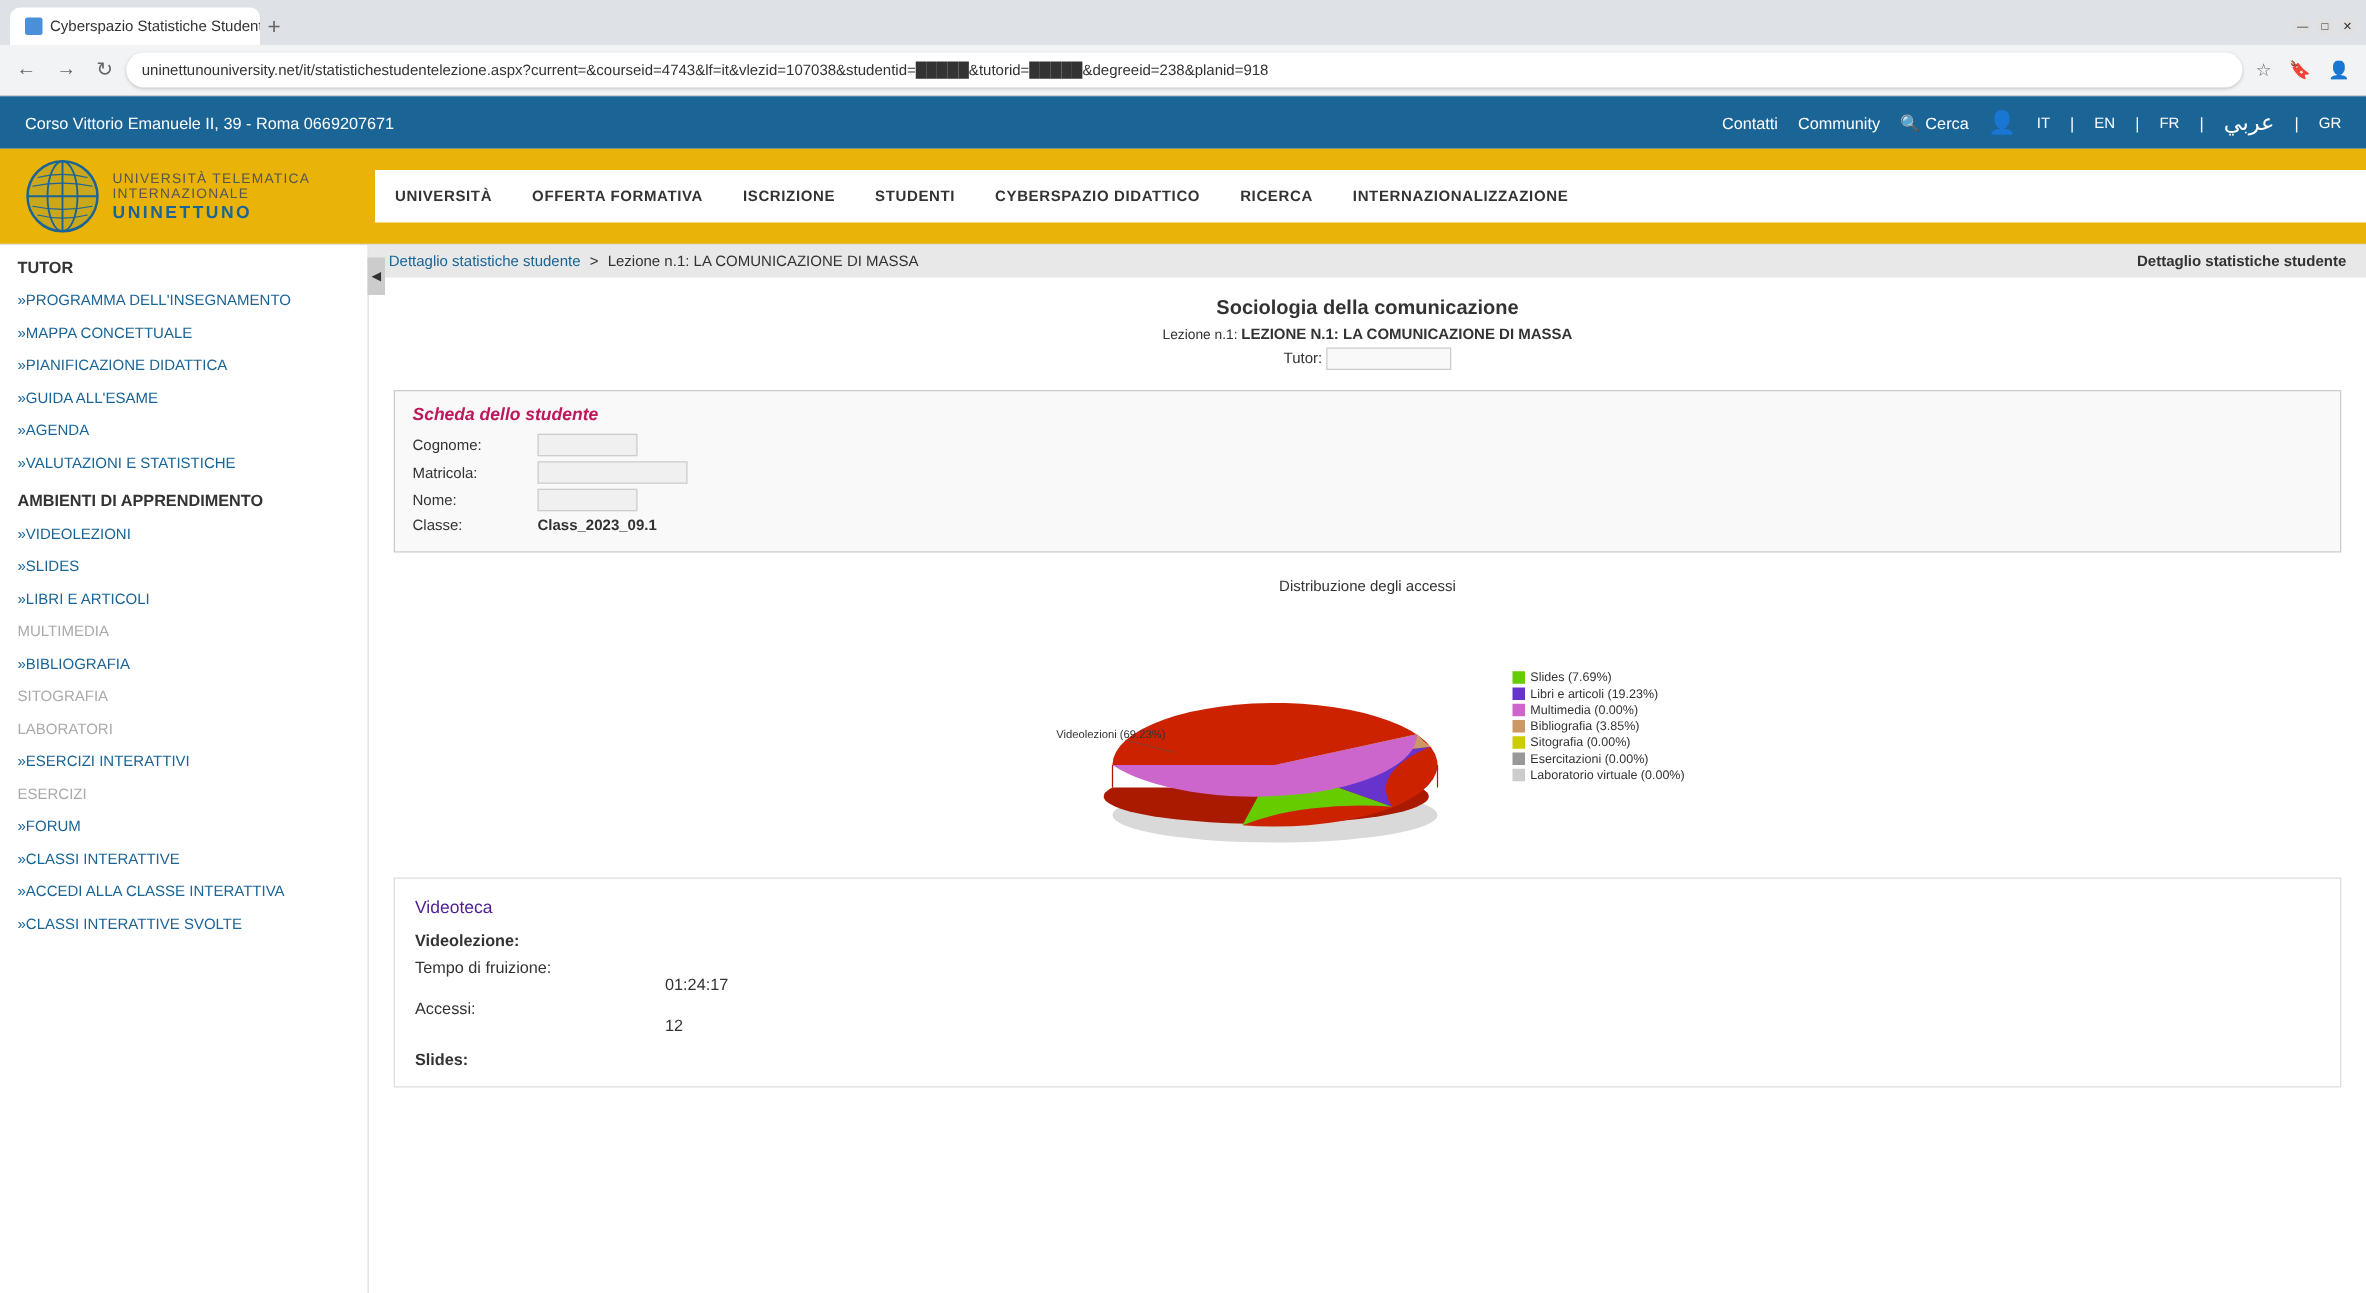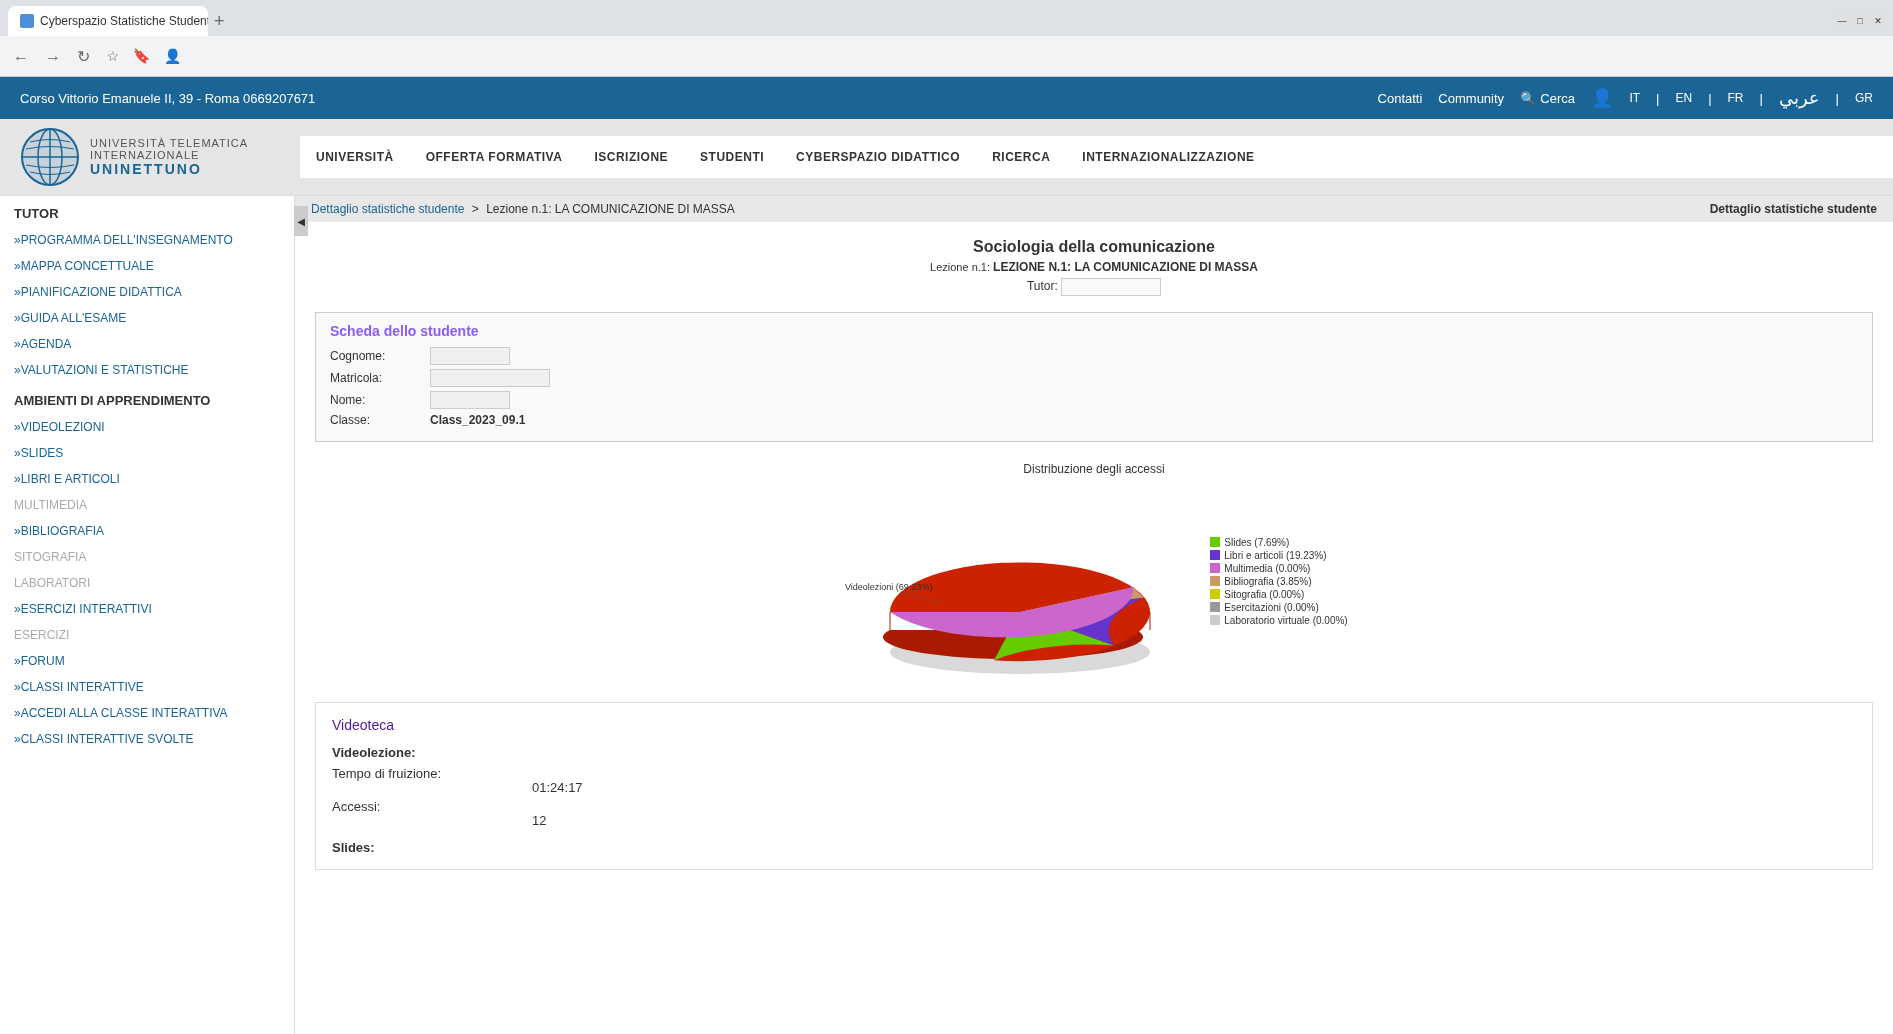--- a/index.html
+++ b/index.html
@@ -111,21 +111,21 @@
       font-size: 13px;
     }
     .top-bar-actions { display: flex; align-items: center; gap: 16px; }
     .top-bar-link { color: #fff; text-decoration: none; font-size: 13px; }
     .top-bar-search { display: flex; align-items: center; gap: 4px; color: #fff; font-size: 13px; cursor: pointer; }
 
     
     .logo-nav-bar {
       display: flex;
       align-items: center;
-      background: #e5e5e5;
+      background: #eab308;
       border-bottom: 1px solid #ddd;
     }
     .logo-area {
       display: flex;
       align-items: center;
       padding: 8px 20px;
       gap: 10px;
       min-width: 300px;
     }
     .logo-globe {
@@ -270,22 +270,23 @@
     
     .student-card {
       border: 1px solid #ccc;
       padding: 10px 14px;
       margin-bottom: 20px;
       background: #f9f9f9;
     }
     .student-card-title {
       font-size: 14px;
       font-weight: bold;
-      color: #8b5cf6;
+      color: #be185d;
       margin-bottom: 8px;
+      font-style: italic;
     }
     .student-field {
       display: flex;
       align-items: center;
       margin-bottom: 4px;
     }
     .field-label {
       font-size: 12px;
       color: #333;
       width: 100px;
@@ -399,20 +400,21 @@
     <div class="window-controls">
       <div class="wc wc-min">—</div>
       <div class="wc wc-max">□</div>
       <div class="wc wc-close">✕</div>
     </div>
   </div>
   <div class="address-bar">
     <button class="nav-btn">←</button>
     <button class="nav-btn">→</button>
     <button class="nav-btn">↻</button>
+    <input class="url-input" type="text" value="uninettunouniversity.net/it/statistichestudentelezione.aspx?current=&amp;courseid=4743&amp;lf=it&amp;vlezid=107038&amp;studentid=█████&amp;tutorid=█████&amp;degreeid=238&amp;planid=918" style="">
     <div class="browser-actions">
       <button class="browser-action-btn">☆</button>
       <button class="browser-action-btn">🔖</button>
       <button class="browser-action-btn">👤</button>
     </div>
   </div>
 </div>
 
 <div class="site-top-bar">
   <span>Corso Vittorio Emanuele II, 39 - Roma 0669207671</span>

